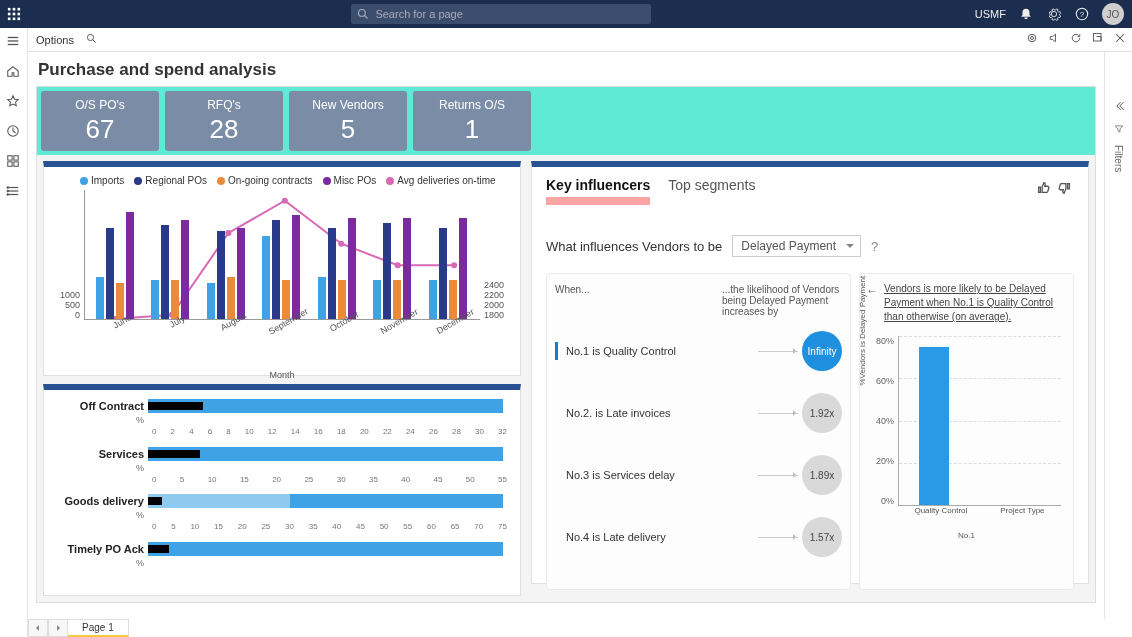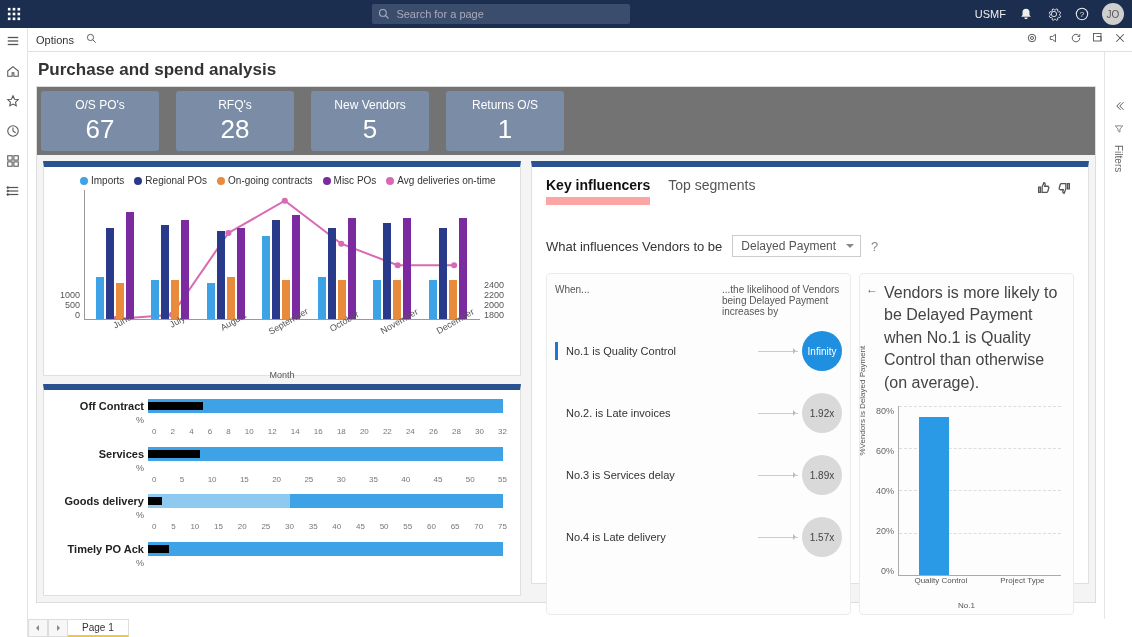--- a/index.html
+++ b/index.html
@@ -3,21 +3,21 @@
 <meta charset="utf-8">
 <style>
 * { box-sizing: border-box; margin: 0; padding: 0; }
 body { font-family: "Segoe UI", Arial, sans-serif; font-size: 12px; color: #333; background: #fff; width: 1132px; height: 637px; overflow: hidden; position: relative; }
 
 
 .topbar { height: 28px; background: #1b2e4f; display: flex; align-items: center; color: #fff; }
 .waffle { width: 28px; height: 28px; display: flex; align-items: center; justify-content: center; cursor: pointer; }
 .waffle svg { width: 14px; height: 14px; fill: #fff; }
 .app-title { font-size: 13px; font-weight: 600; margin-left: 4px; }
-.search-wrap { margin-left: auto; margin-right: auto; width: 258px; height: 20px; background: #3b4d6c; border-radius: 2px; display: flex; align-items: center; padding: 0 6px; }
+.search-wrap { margin-left: auto; margin-right: auto; width: 300px; height: 20px; background: #3b4d6c; border-radius: 2px; display: flex; align-items: center; padding: 0 6px; }
 .search-wrap svg { width: 12px; height: 12px; fill: #aab; }
 .search-wrap input { flex: 1; background: transparent; border: none; outline: none; color: #ddd; font-size: 11px; margin-left: 6px; }
 .search-wrap input::placeholder { color: #aab; }
 .top-right { display: flex; align-items: center; gap: 12px; margin-right: 8px; color: #eee; }
 .top-right .org { font-size: 11px; }
 .top-right .icn { width: 16px; height: 16px; display: flex; align-items: center; justify-content: center; cursor: pointer; }
 .top-right .icn svg { width: 14px; height: 14px; fill: #eee; }
 .avatar { width: 22px; height: 22px; border-radius: 50%; background: #d0cfcf; display: flex; align-items: center; justify-content: center; font-size: 10px; color: #555; cursor: pointer; }
 
 
@@ -40,21 +40,21 @@
 .right-rail .chev svg { width: 12px; height: 12px; fill: #555; }
 .right-rail .filter-label { writing-mode: vertical-rl; font-size: 10px; color: #666; cursor: pointer; }
 .right-rail .funnel svg { width: 10px; height: 10px; fill: #666; }
 
 
 .main { position: absolute; left: 28px; right: 28px; top: 52px; bottom: 18px; overflow: hidden; }
 .page-title { font-size: 17px; font-weight: 600; color: #333; padding: 8px 10px 6px; }
 
 
 .dashboard { margin: 0 8px; border: 1px solid #ddd; position: relative; }
-.kpi-row { background: #737373; padding: 4px; display: flex; gap: 17px; }
+.kpi-row { background: #5eead4; padding: 4px; display: flex; gap: 6px; }
 .kpi-card { width: 118px; height: 60px; background: #7b8da6; border-radius: 3px; display: flex; flex-direction: column; align-items: center; justify-content: center; color: #fff; }
 .kpi-card .lbl { font-size: 12px; margin-bottom: 2px; }
 .kpi-card .val { font-size: 26px; font-weight: 300; }
 
 .panels { display: flex; gap: 10px; padding: 6px; background: #f4f4f4; }
 .panel-col { display: flex; flex-direction: column; gap: 8px; }
 .panel-col.left { width: 478px; }
 .panel-col.right { flex: 1; }
 .panel { background: #fff; border-top: 6px solid #2a5290; border-left: 1px solid #e0e0e0; border-right: 1px solid #e0e0e0; border-bottom: 1px solid #e0e0e0; position: relative; }
 
@@ -104,21 +104,21 @@
 .ki-item { display: flex; align-items: center; margin-bottom: 22px; }
 .ki-item .stripe { width: 3px; height: 18px; margin-right: 8px; }
 .ki-item.first .stripe { background: #1f77d0; }
 .ki-item .txt { flex: 1; font-size: 11px; color: #333; }
 .ki-item .arrow-line { width: 40px; height: 1px; background: #ccc; position: relative; margin-right: 4px; }
 .ki-item .arrow-line::after { content: ""; position: absolute; right: -1px; top: -3px; border: 3px solid transparent; border-left-color: #bbb; }
 .ki-item .bubble { width: 40px; height: 40px; border-radius: 50%; background: #d9d9d9; display: flex; align-items: center; justify-content: center; font-size: 10px; color: #444; }
 .ki-item.first .bubble { background: #1f8fe0; color: #fff; }
 .ki-right { width: 215px; border: 1px solid #ebebeb; border-radius: 4px; padding: 8px; background: #fdfdfd; position: relative; }
 .ki-right .back { position: absolute; left: 6px; top: 8px; font-size: 12px; color: #666; cursor: pointer; }
-.ki-right .desc { font-size: 16px; color: #444; margin-left: 16px; line-height: 1.4; }
+.ki-right .desc { font-size: 10px; color: #444; margin-left: 16px; line-height: 1.4; text-decoration: underline; }
 .ki-right .mini-chart { margin-top: 12px; height: 200px; position: relative; }
 .mini-y { position: absolute; left: 0; top: 0; bottom: 30px; width: 26px; display: flex; flex-direction: column; justify-content: space-between; font-size: 9px; color: #666; text-align: right; }
 .mini-y-label { position: absolute; left: -6px; top: 50%; transform: rotate(-90deg) translateX(50%); transform-origin: left center; font-size: 8px; color: #555; white-space: nowrap; }
 .mini-plot { position: absolute; left: 30px; right: 4px; top: 0; bottom: 30px; border-left: 1px solid #aaa; border-bottom: 1px solid #aaa; }
 .mini-plot .grid { position: absolute; left: 0; right: 0; border-top: 1px dashed #ddd; }
 .mini-bar { position: absolute; bottom: 0; width: 30px; background: #2a9ae6; }
 .mini-x { position: absolute; left: 30px; right: 4px; bottom: 0; height: 30px; display: flex; justify-content: space-around; font-size: 8px; color: #555; text-align: center; }
 .mini-x-label { position: absolute; left: 50%; bottom: -4px; transform: translateX(-50%); font-size: 8px; color: #555; }
 
 

